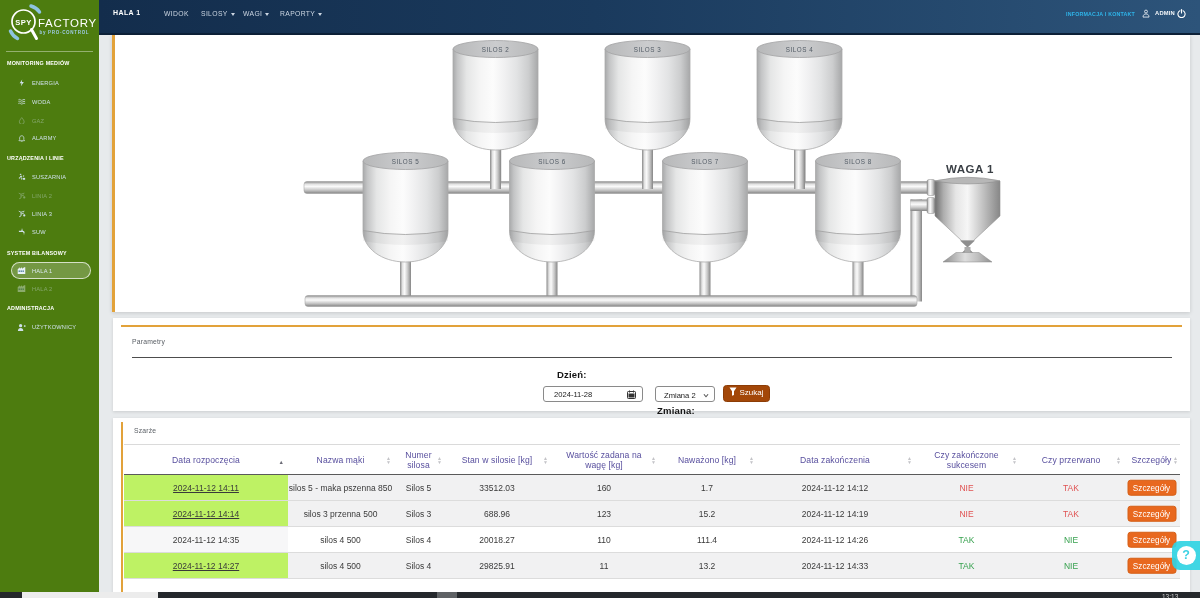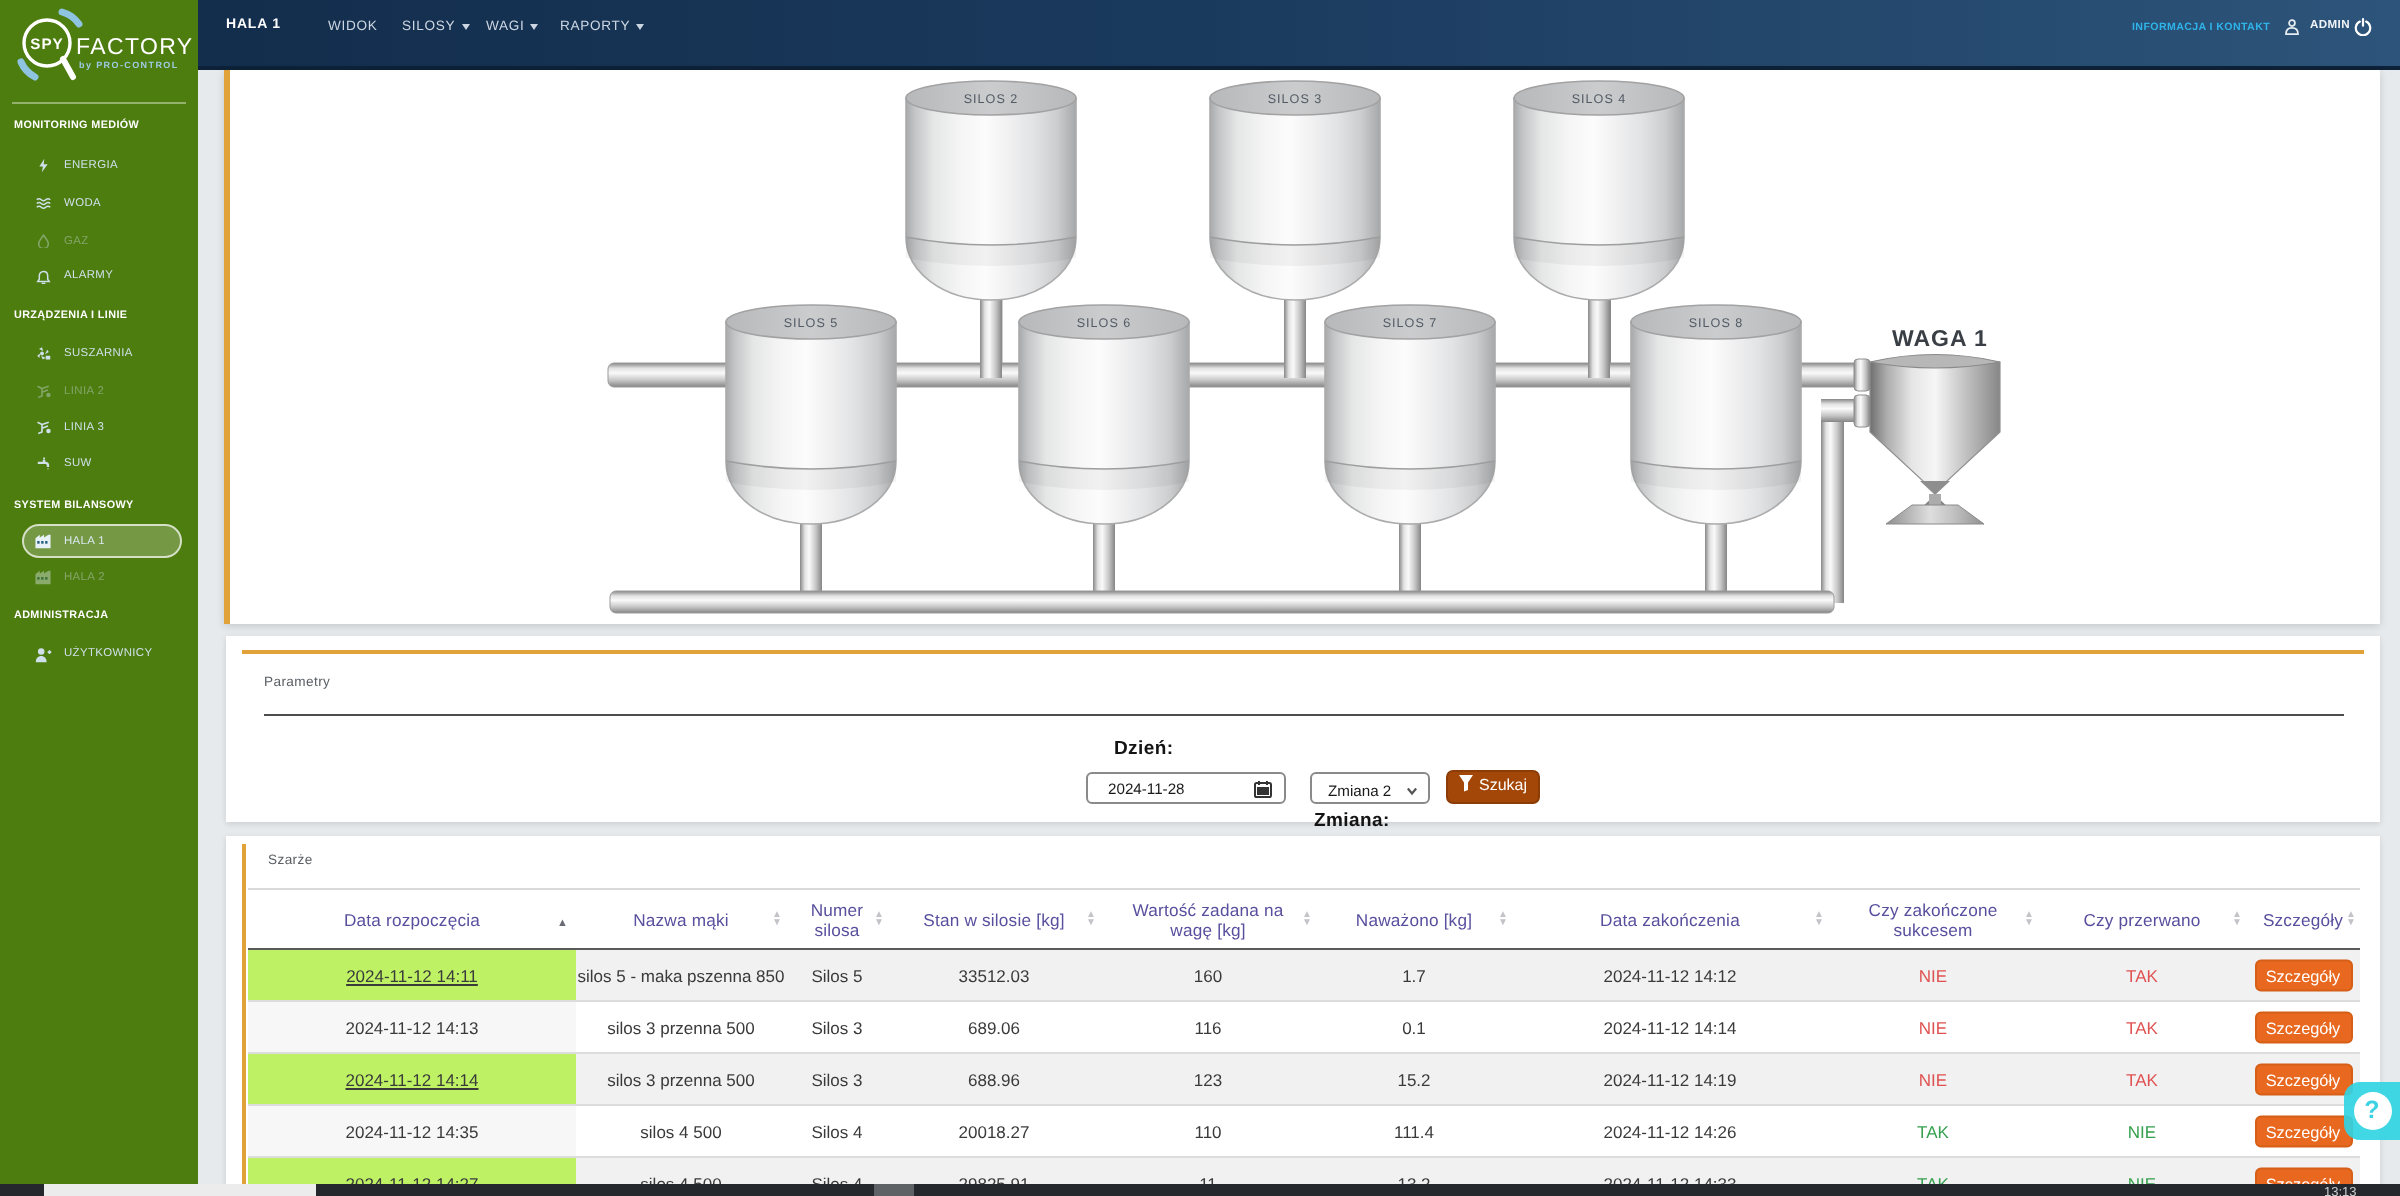--- a/index.html
+++ b/index.html
@@ -321,34 +321,20 @@
     </thead>
     <tbody>
       <tr class="odd">
           <td class="sorted">2024-11-12 14:11</td>
           <td>silos 5 - maka pszenna 850</td>
           <td>Silos 5</td>
           <td>33512.03</td>
           <td>160</td>
           <td>1.7</td>
           <td>2024-11-12 14:12</td>
-          <td class="red">NIE</td>
-          <td class="red">TAK</td>
-          <td>
-            <div class="btn-det">Szczegóły</div>
-          </td>
-        </tr>
-      <tr class="even">
-          <td class="sorted">2024-11-12 14:13</td>
-          <td>silos 3 przenna 500</td>
-          <td>Silos 3</td>
-          <td>689.06</td>
-          <td>116</td>
-          <td>0.1</td>
-          <td>2024-11-12 14:14</td>
           <td class="red">NIE</td>
           <td class="red">TAK</td>
           <td>
             <div class="btn-det">Szczegóły</div>
           </td>
         </tr>
       <tr class="odd">
           <td class="sorted">2024-11-12 14:14</td>
           <td>silos 3 przenna 500</td>
           <td>Silos 3</td>

